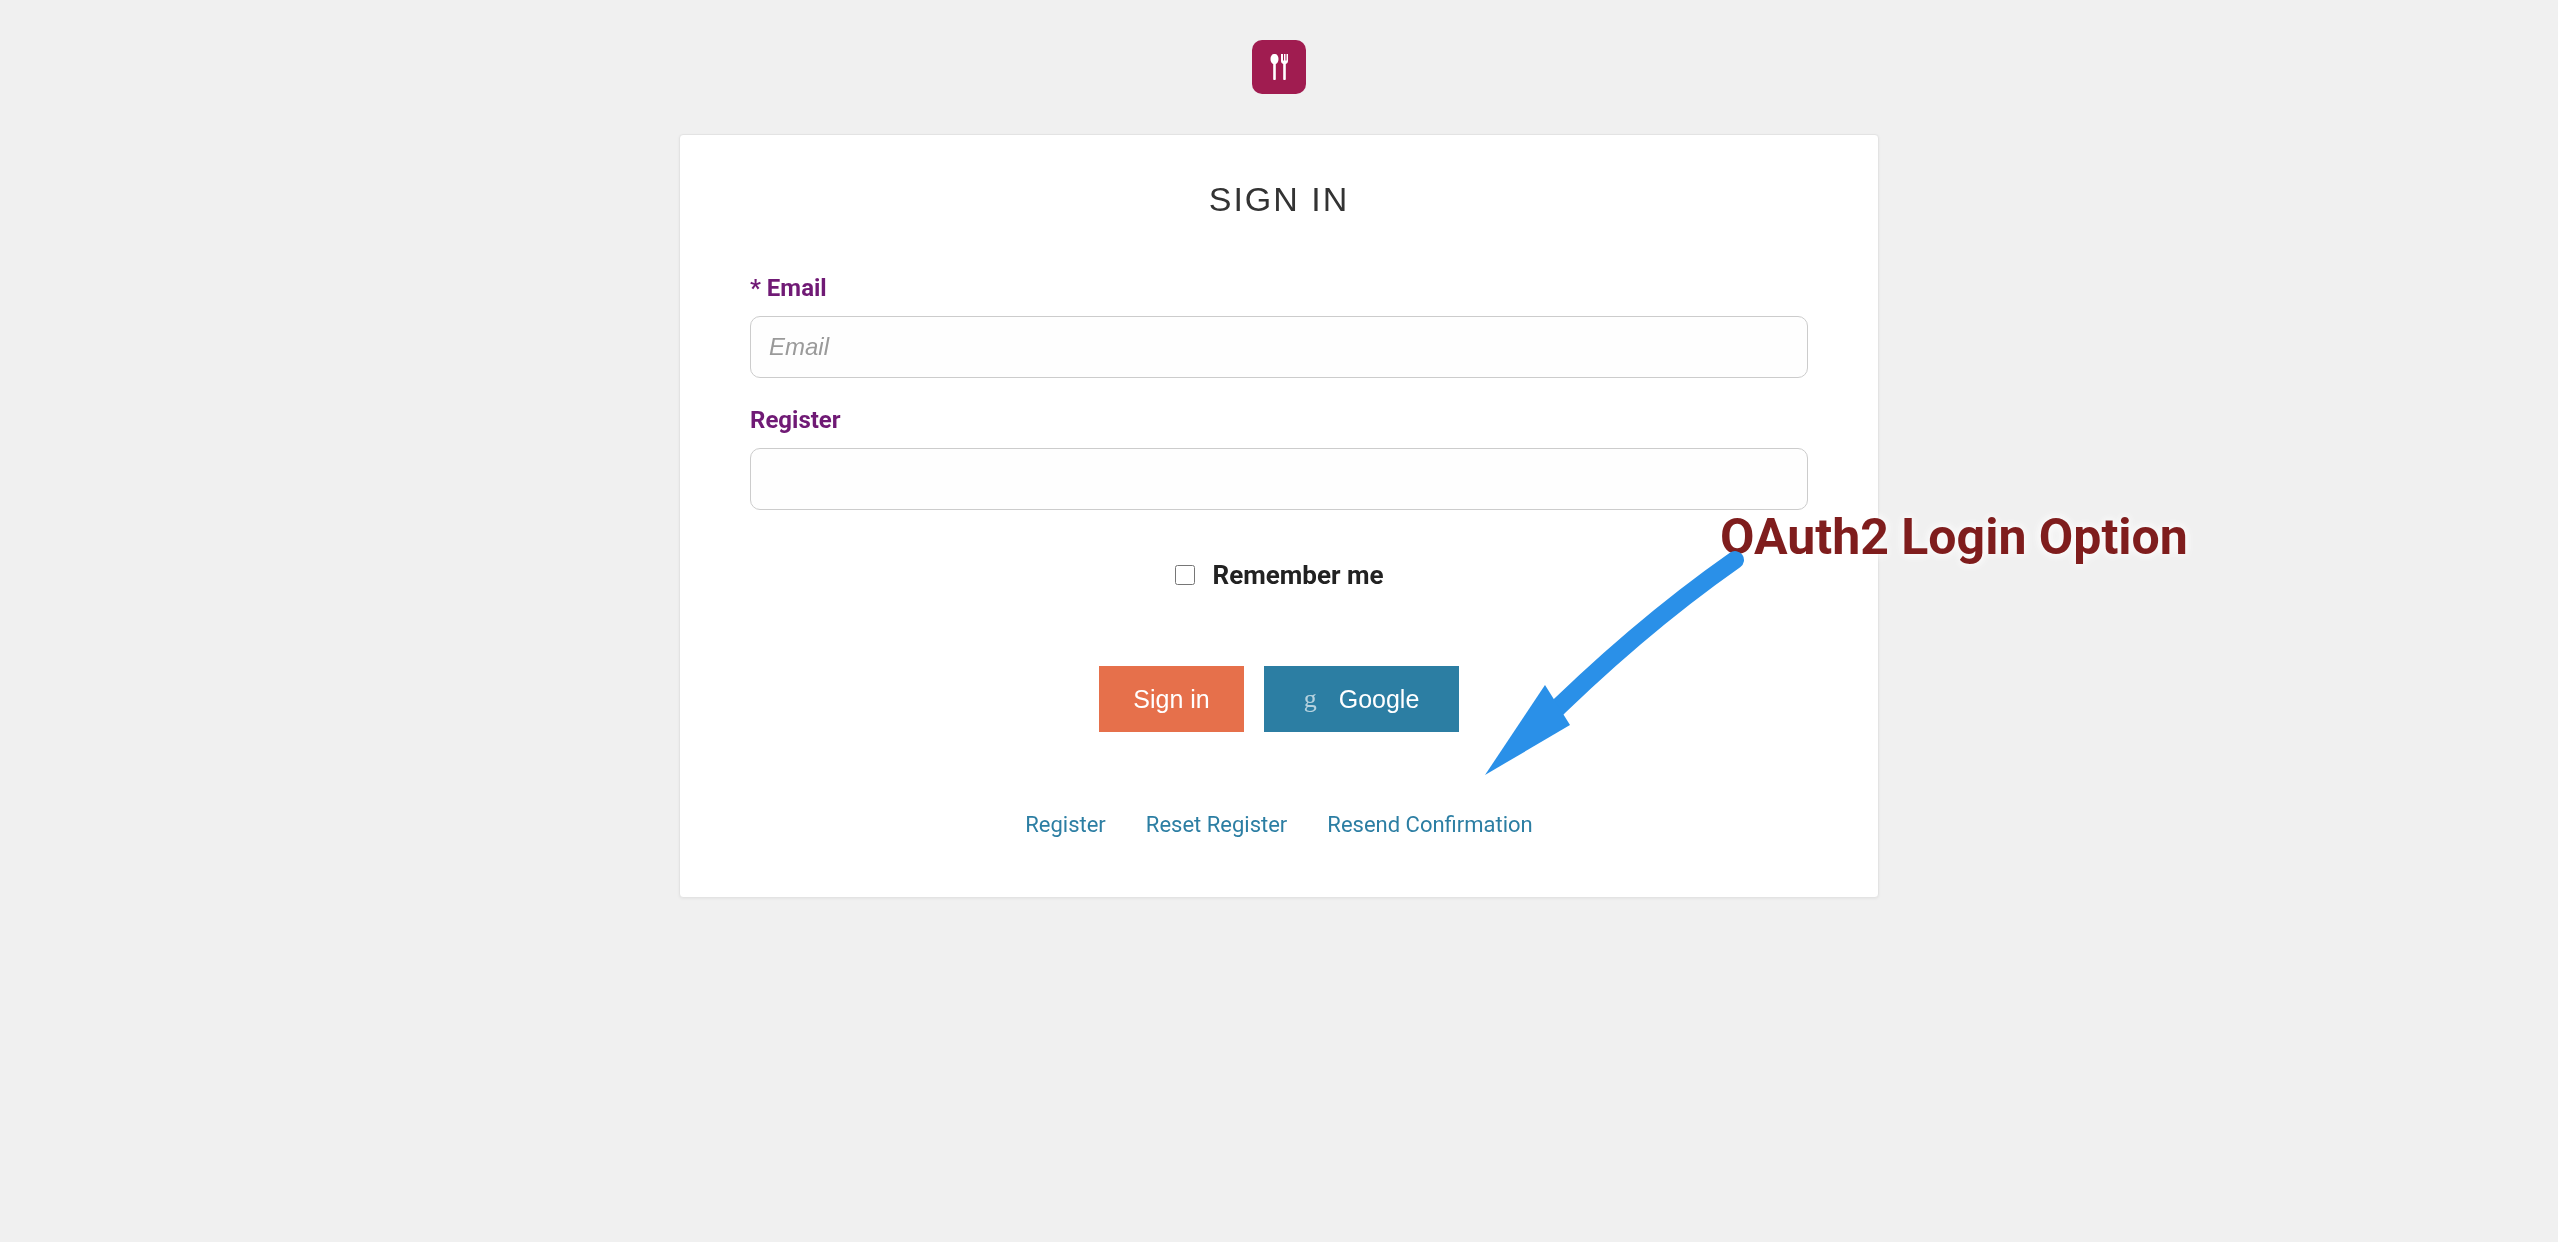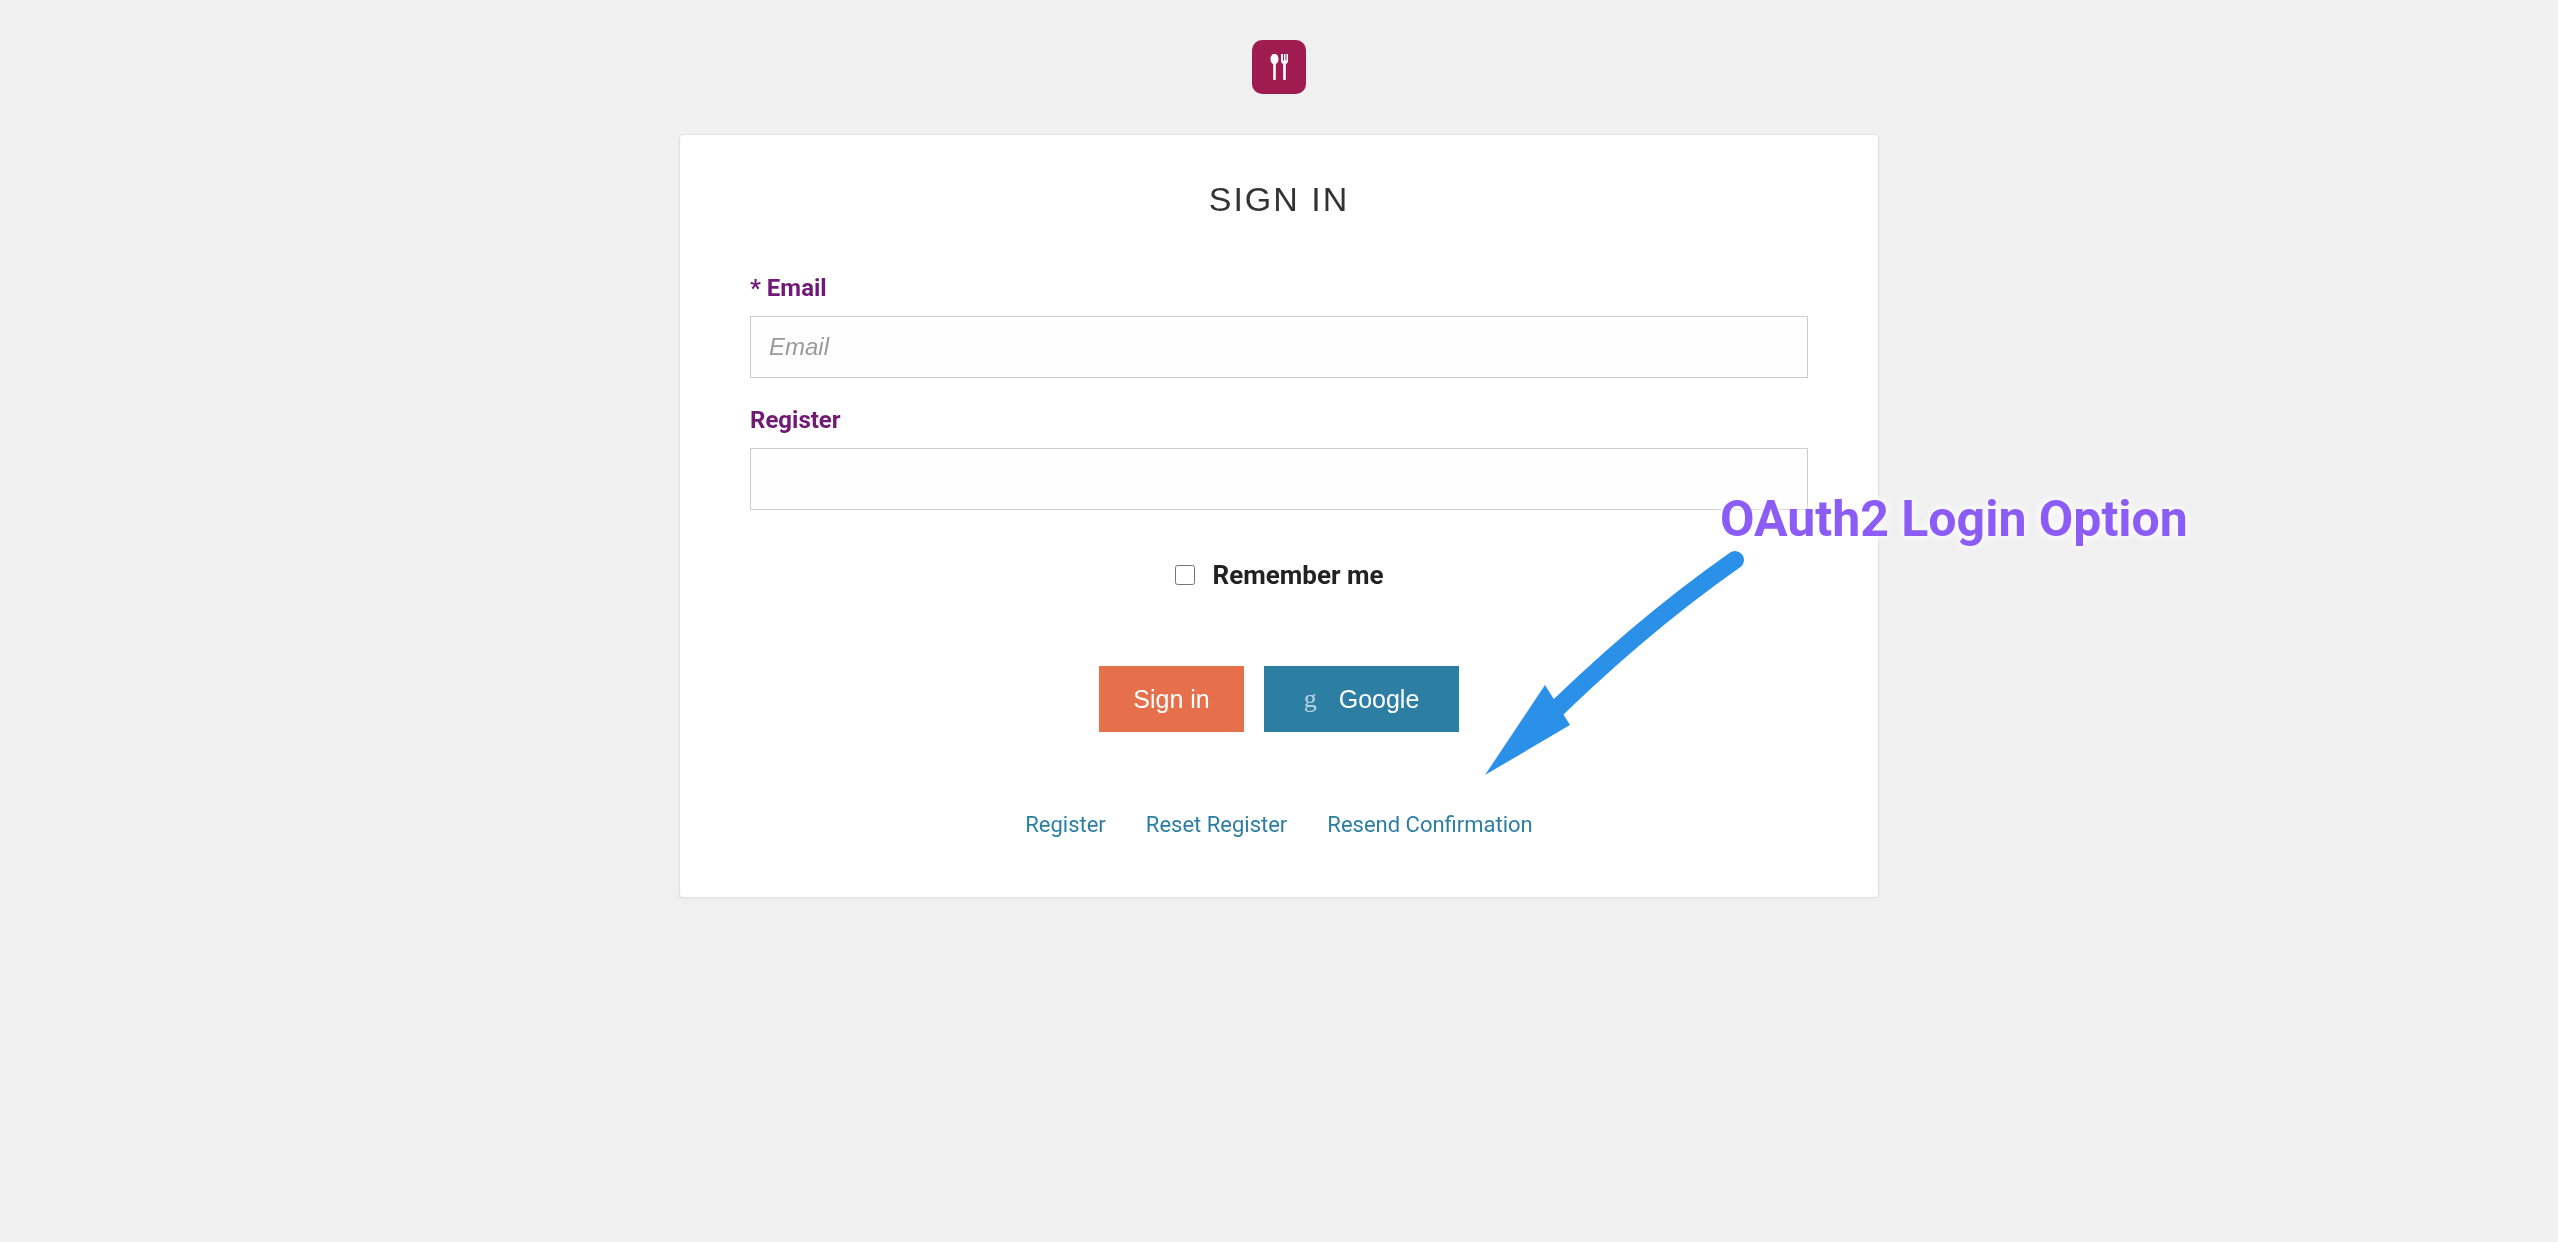--- a/index.html
+++ b/index.html
@@ -58,21 +58,21 @@
       display: block;
       font-size: 24px;
       font-weight: 700;
       color: #701a75;
       margin-bottom: 14px;
     }
     .form-input {
       width: 100%;
       height: 62px;
       border: 1px solid #ccc;
-      border-radius: 0;
+      border-radius: 10px;
       padding: 0 18px;
       font-size: 24px;
       color: #333;
       font-style: italic;
       background: #fefefe;
     }
     .form-input::placeholder {
       color: #9a9a9a;
       font-style: italic;
     }
@@ -138,25 +138,25 @@
     .annotation {
       position: absolute;
       top: 490px;
       left: 1490px;
       width: 920px;
       height: 400px;
       pointer-events: none;
     }
     .annotation-text {
       position: absolute;
-      top: 0;
+      top: 18px;
       left: 230px;
       font-size: 50px;
       font-weight: 700;
-      color: #8b5cf6;
+      color: #7f1d1d;
       text-shadow: 0 0 8px rgba(255,255,255,0.9), 0 0 12px rgba(255,255,255,0.9);
       white-space: nowrap;
     }
     .annotation-arrow {
       position: absolute;
       top: 40px;
       left: -15px;
       width: 280px;
       height: 260px;
     }

